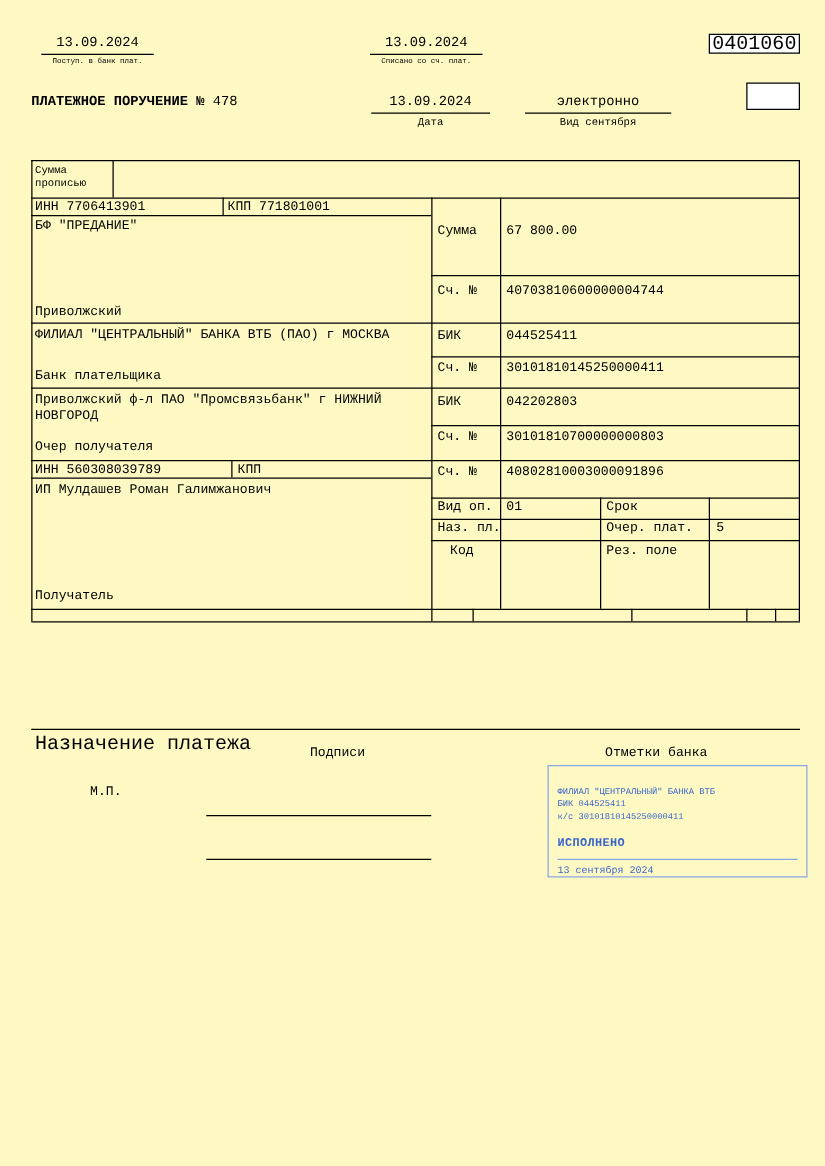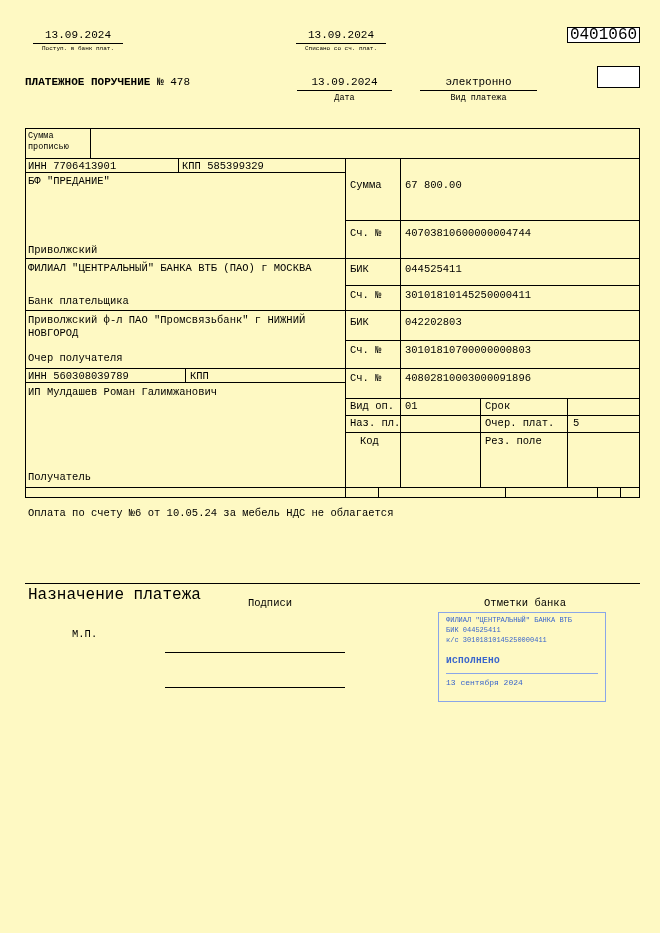--- a/index.html
+++ b/index.html
@@ -10,22 +10,22 @@
   .wrap{ white-space:normal; }
   .ctr { text-align:center; }
   .b   { font-weight:bold; }
   .s11 { font-size:11px; }
   .s10 { font-size:16px; }
   .s85 { font-size:8.5px; }
   .s6  { font-size:6px; }
   .hline { position:absolute; height:1px; background:#000; }
   .vline { position:absolute; width:1px;  background:#000; }
   .box   { position:absolute; border:1px solid #000; background:#fff; }
-  .stamp { position:absolute; left:438px; top:612px; width:168px; height:90px;
-           border:1px solid #8aa6e8; color:#3a66cc; padding:2px 7px;
+  .stamp { position:absolute; left:438px; top:612px; width:208px; height:90px;
+           border:1px solid #8aa6e8; color:#3a66cc; padding:16px 7px;
            font-size:7px; line-height:1.45; }
   .stamp .status { font-weight:bold; font-size:9.5px; margin-top:9px; letter-spacing:.3px; }
   .stamp .sline  { height:1px; background:#8aa6e8; margin-top:5px; width:100%; }
   .stamp .sdate  { font-size:8px; margin-top:3px; }
 </style>
 </head>
 <body>
 
 <div class="page">
 
@@ -43,21 +43,21 @@
     <span class="b">ПЛАТЕЖНОЕ ПОРУЧЕНИЕ №</span>
     <span>478</span>
   </div>
 
   <div class="t s11 ctr" style="left:297px;top:76px;width:95px">13.09.2024</div>
   <div class="hline" style="left:297px;top:90px;width:95px"></div>
   <div class="t s85 ctr" style="left:297px;top:93px;width:95px">Дата</div>
 
   <div class="t s11 ctr" style="left:420px;top:76px;width:117px">электронно</div>
   <div class="hline" style="left:420px;top:90px;width:117px"></div>
-  <div class="t s85 ctr" style="left:420px;top:93px;width:117px">Вид платежа</div>
+  <div class="t s85 ctr" style="left:420px;top:93px;width:117px">Вид сентября</div>
 
   <div class="box" style="left:597px;top:66px;width:43px;height:22px"></div>
 
   <div class="hline" style="left:25px;top:128px;width:615px"></div>
   <div class="hline" style="left:25px;top:158px;width:615px"></div>
   <div class="hline" style="left:25px;top:172px;width:320px"></div>
   <div class="hline" style="left:345px;top:220px;width:295px"></div>
   <div class="hline" style="left:25px;top:258px;width:615px"></div>
   <div class="hline" style="left:345px;top:285px;width:295px"></div>
   <div class="hline" style="left:25px;top:310px;width:615px"></div>
@@ -80,21 +80,21 @@
   <div class="vline" style="left:567px;top:398px;height:89px"></div>
   <div class="vline" style="left:185px;top:368px;height:14px"></div>
   <div class="vline" style="left:378px;top:487px;height:10px"></div>
   <div class="vline" style="left:505px;top:487px;height:10px"></div>
   <div class="vline" style="left:597px;top:487px;height:10px"></div>
   <div class="vline" style="left:620px;top:487px;height:10px"></div>
 
   <div class="t s85 wrap" style="left:28px;top:131px;width:58px;line-height:1.3">Сумма прописью</div>
 
   <div class="t" style="left:28px;top:160px">ИНН 7706413901</div>
-  <div class="t" style="left:182px;top:160px">КПП 585399329</div>
+  <div class="t" style="left:182px;top:160px">КПП 771801001</div>
   <div class="t" style="left:28px;top:175px">БФ "ПРЕДАНИЕ"</div>
   <div class="t" style="left:28px;top:244px">Приволжский</div>
 
   <div class="t" style="left:350px;top:179px">Сумма</div>
   <div class="t" style="left:405px;top:179px">67 800.00</div>
   <div class="t" style="left:350px;top:227px">Сч. №</div>
   <div class="t" style="left:405px;top:227px">40703810600000004744</div>
 
   <div class="t wrap" style="left:28px;top:262px;width:312px">ФИЛИАЛ "ЦЕНТРАЛЬНЫЙ" БАНКА ВТБ (ПАО) г МОСКВА</div>
   <div class="t" style="left:28px;top:295px">Банк плательщика</div>
@@ -119,21 +119,20 @@
 
   <div class="t" style="left:350px;top:400px">Вид оп.</div>
   <div class="t" style="left:405px;top:400px">01</div>
   <div class="t" style="left:485px;top:400px">Срок</div>
   <div class="t" style="left:350px;top:417px">Наз. пл.</div>
   <div class="t" style="left:485px;top:417px">Очер. плат.</div>
   <div class="t" style="left:573px;top:417px">5</div>
   <div class="t" style="left:360px;top:435px">Код</div>
   <div class="t" style="left:485px;top:435px">Рез. поле</div>
 
-  <div class="t" style="left:28px;top:507px">Оплата по счету №6 от 10.05.24 за мебель НДС не облагается</div>
   <div class="hline" style="left:25px;top:583px;width:615px"></div>
   <div class="t s10" style="left:28px;top:586px">Назначение платежа</div>
 
   <div class="t ctr" style="left:200px;top:597px;width:140px">Подписи</div>
   <div class="t ctr" style="left:440px;top:597px;width:170px">Отметки банка</div>
   <div class="t" style="left:72px;top:628px">М.П.</div>
   <div class="hline" style="left:165px;top:652px;width:180px"></div>
   <div class="hline" style="left:165px;top:687px;width:180px"></div>
 
   <div class="stamp">

